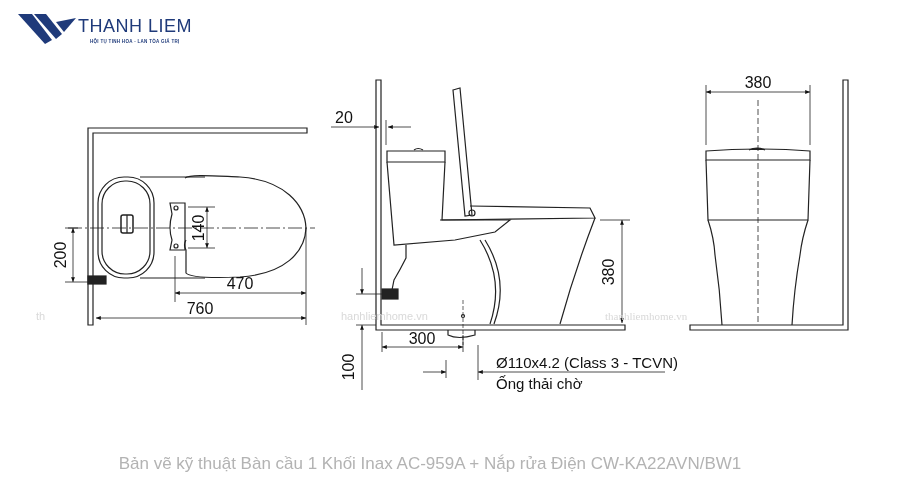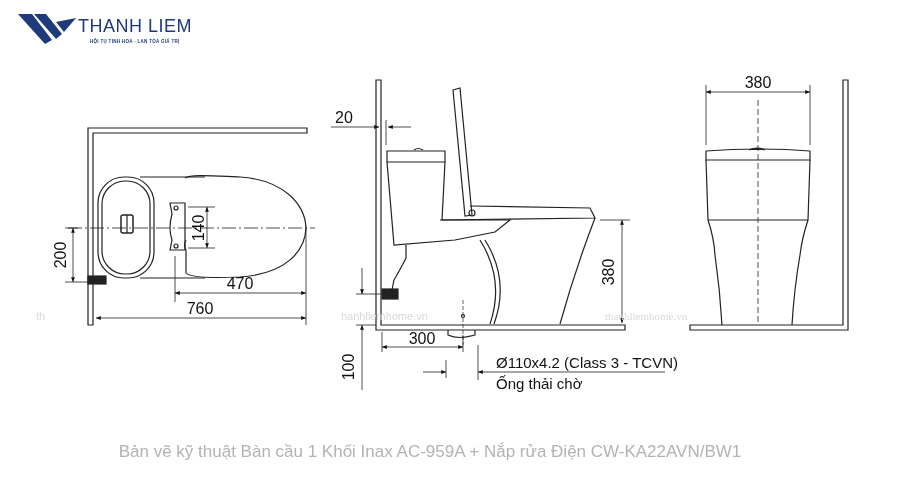--- a/index.html
+++ b/index.html
@@ -4,21 +4,21 @@
 <style>
   html,body{margin:0;padding:0;background:#ffffff;}
   body{width:900px;height:500px;position:relative;overflow:hidden;font-family:"Liberation Sans",sans-serif;}
   .logo{position:absolute;left:18px;top:12px;width:190px;height:40px;}
   .logo-title{position:absolute;left:60px;top:4px;font-size:18px;color:#1f3a7a;letter-spacing:0.5px;}
   .logo-tag{position:absolute;left:72px;top:27px;font-size:4.5px;color:#1f3a7a;font-weight:bold;letter-spacing:0.3px;}
   svg.drawing{position:absolute;left:0;top:0;}
   .dim{font-family:"Liberation Sans",sans-serif;font-size:16px;fill:#111;}
   .note{font-family:"Liberation Sans",sans-serif;font-size:15px;fill:#111;}
   .wm{position:absolute;font-size:11px;color:#d9d9d9;}
-  .caption{position:absolute;left:0;width:860px;top:442px;text-align:center;font-size:17px;color:#b3b3b3;}
+  .caption{position:absolute;left:0;width:860px;top:454px;text-align:center;font-size:17px;color:#b3b3b3;}
 </style>
 </head>
 <body>
 
 <div class="logo">
   <svg width="60" height="34" viewBox="0 0 60 34">
     <polygon points="0,2 14,2 34,28 27,32" fill="#1f3a7a"></polygon>
     <polygon points="16,2 28,2 44,22 38,27" fill="#1f3a7a"></polygon>
     <polygon points="38,10 58,6 46,20" fill="#1f3a7a"></polygon>
   </svg>

